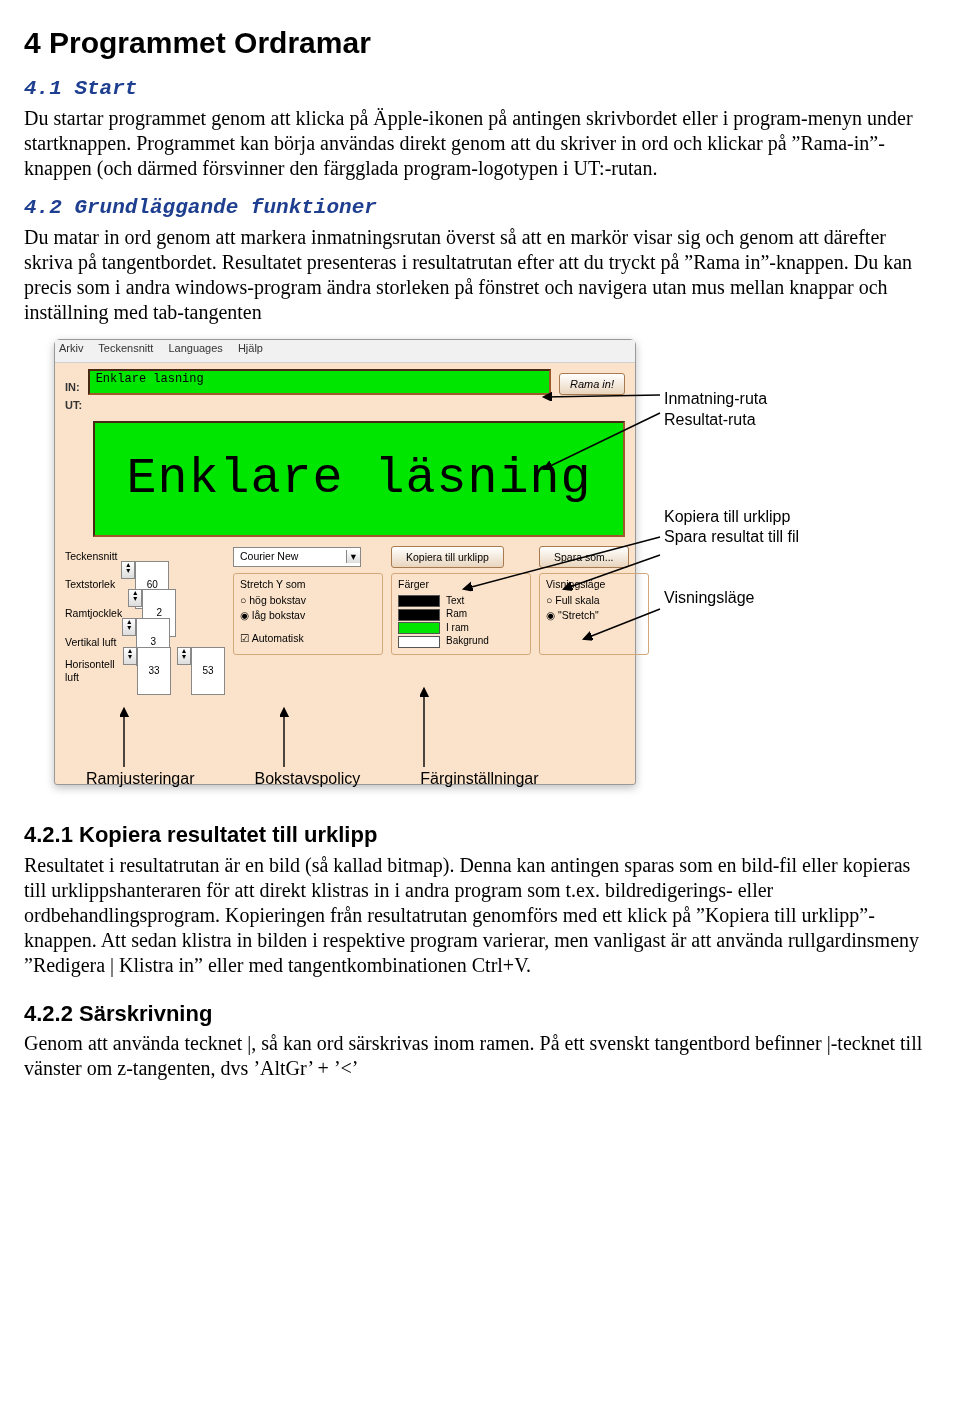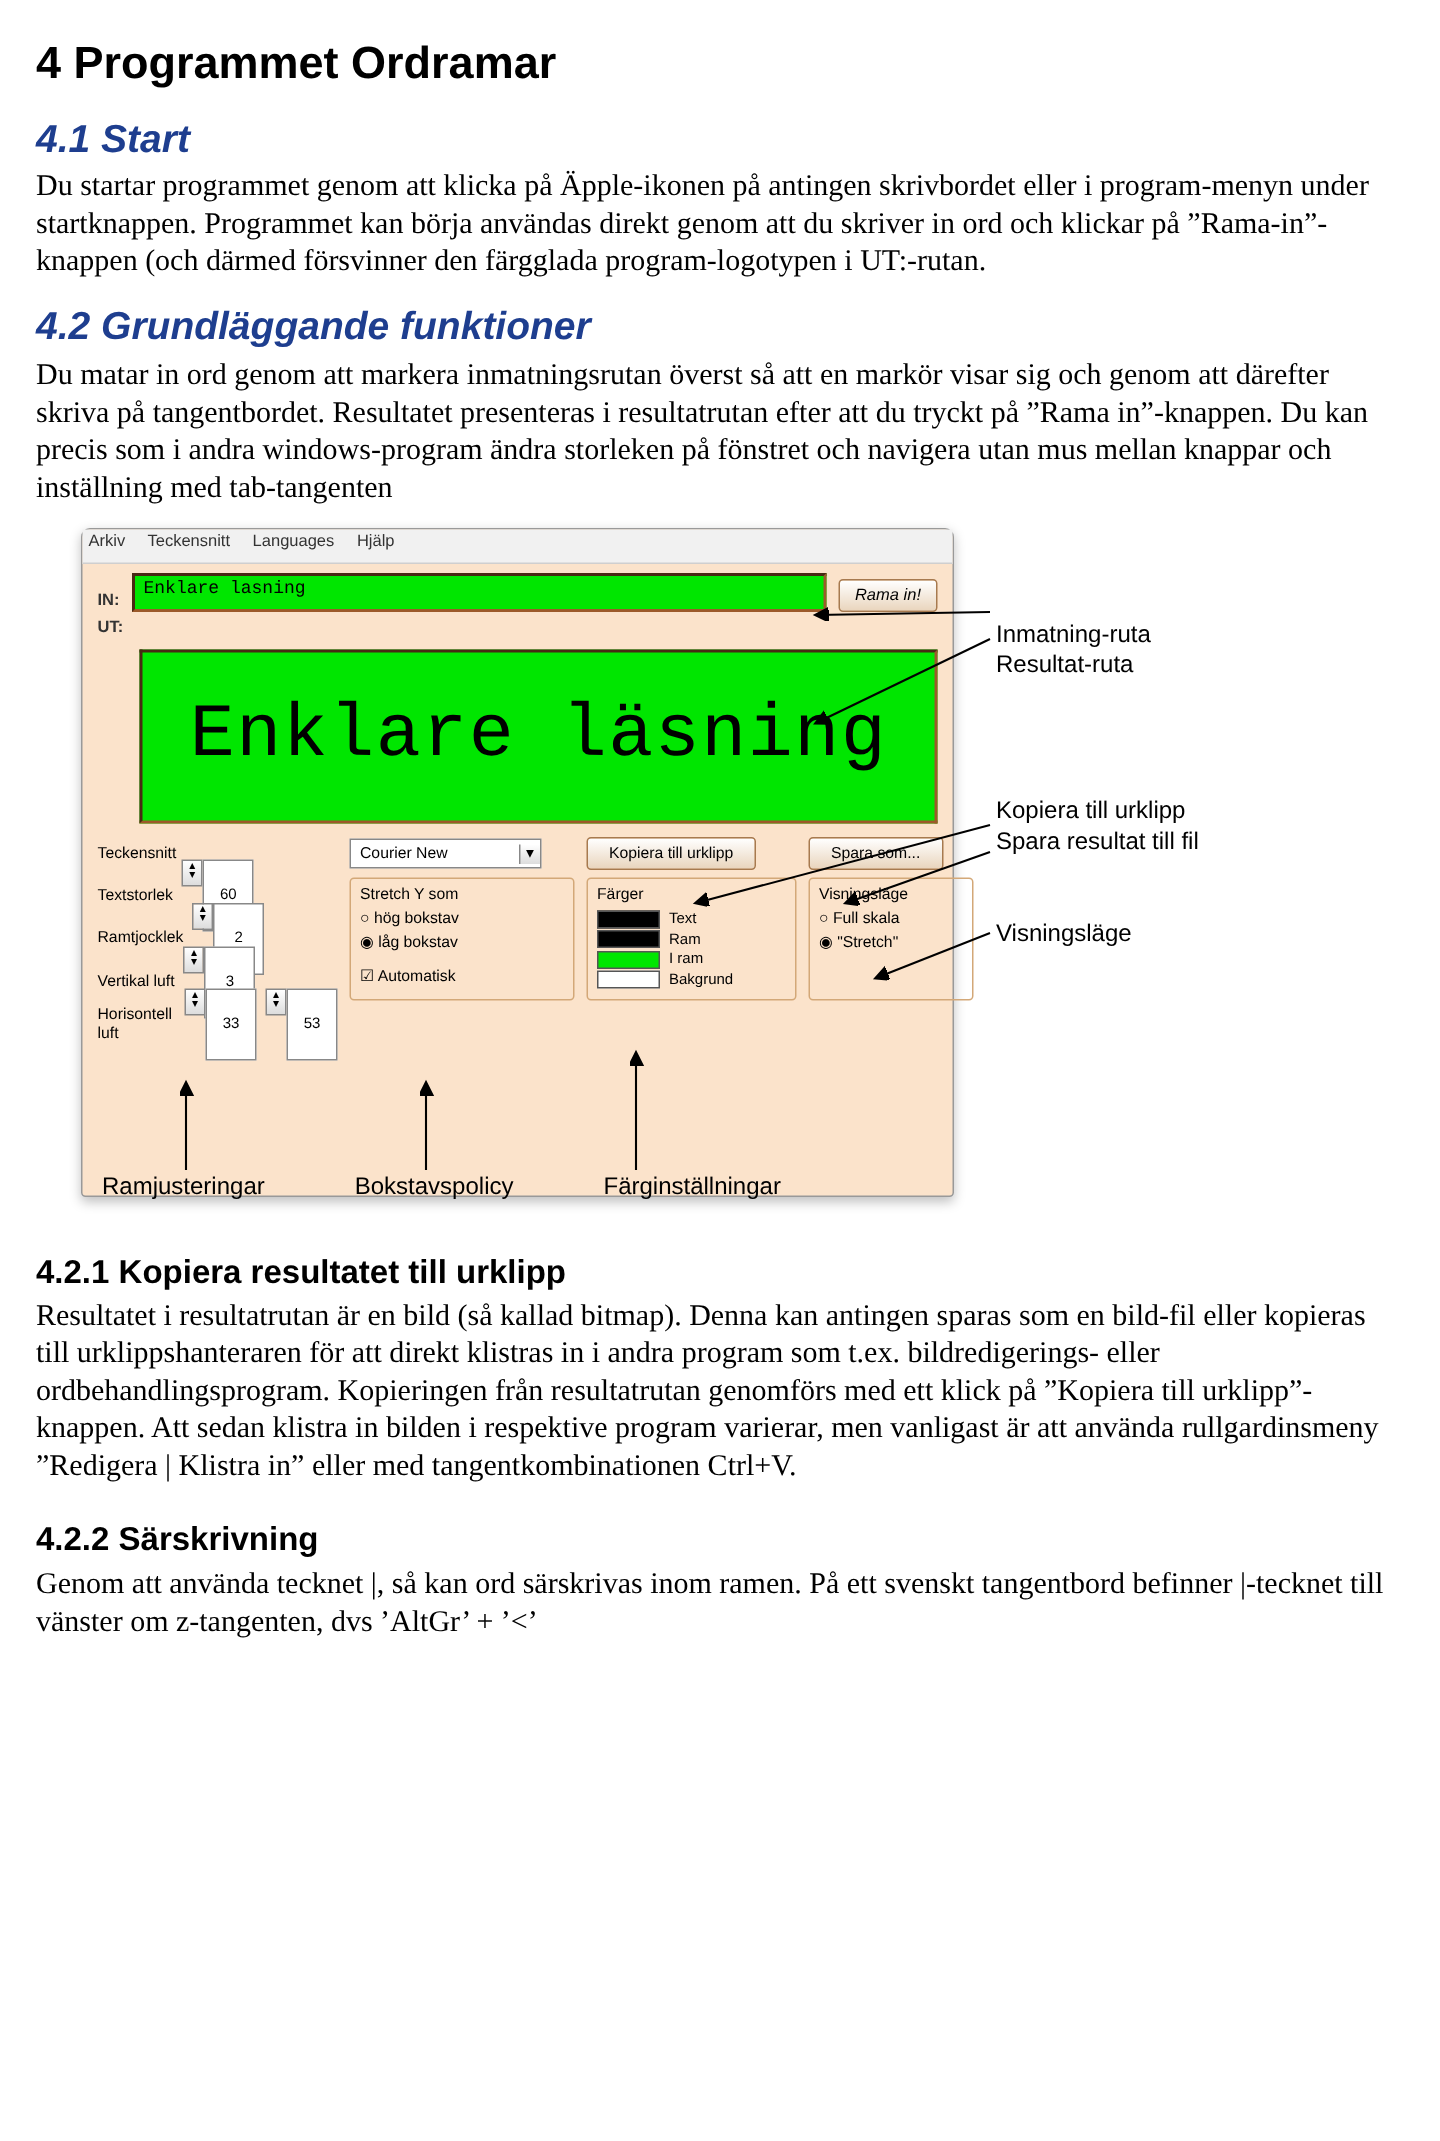--- a/index.html
+++ b/index.html
@@ -13,22 +13,22 @@
     box-sizing: border-box;
     line-height: 1.25;
   }
   h1.sec {
     font-family: Arial, Helvetica, sans-serif;
     font-size: 30px;
     font-weight: bold;
     margin: 6px 0 10px 0;
   }
   h2.sub {
-    font-family: Liberation Sans, sans-serif;
-    font-size: 26px;
+    font-family: Liberation Mono, monospace;
+    font-size: 21px;
     font-weight: bold;
     font-style: italic;
     color: #1e3e8f;
     margin: 14px 0 4px 0;
   }
   h3.subsub {
     font-family: Arial, Helvetica, sans-serif;
     font-size: 22px;
     font-weight: bold;
     margin: 22px 0 4px 0;
@@ -218,37 +218,37 @@
     padding: 0 4px;
     border-left: 1px solid #888;
     background: linear-gradient(#fff,#ddd);
   }
   .tiny { font-size: 10px; }
 
   
   .callouts {
     position: absolute;
     left: 640px;
-    top: 14px;
+    top: 2px;
     width: 250px;
     font-family: Arial, Helvetica, sans-serif;
     font-size: 16px;
     line-height: 1.3;
   }
   .callouts .cgrp { margin-bottom: 40px; }
   .callouts .cgrp div { white-space: nowrap; }
   .arrow {
     position: absolute;
     stroke: #000;
     stroke-width: 1.4;
     fill: #000;
   }
   .bottom-callouts {
     position: absolute;
-    left: 44px;
+    left: 62px;
     top: 430px;
     display: flex;
     gap: 60px;
     font-family: Arial, Helvetica, sans-serif;
     font-size: 16px;
   }
 </style>
 </head>
 <body>
 

